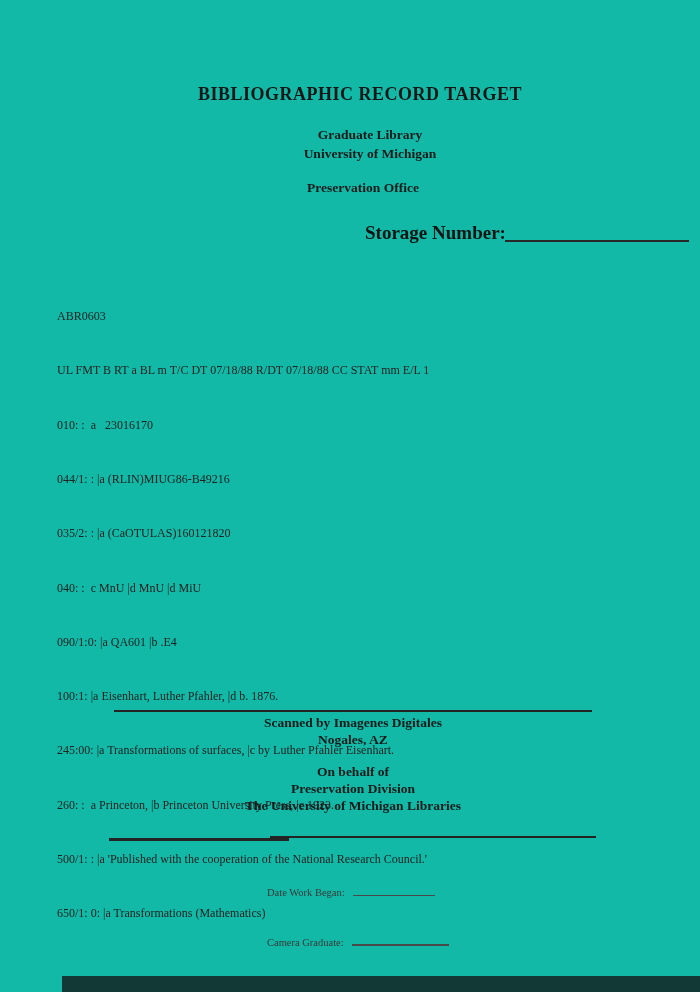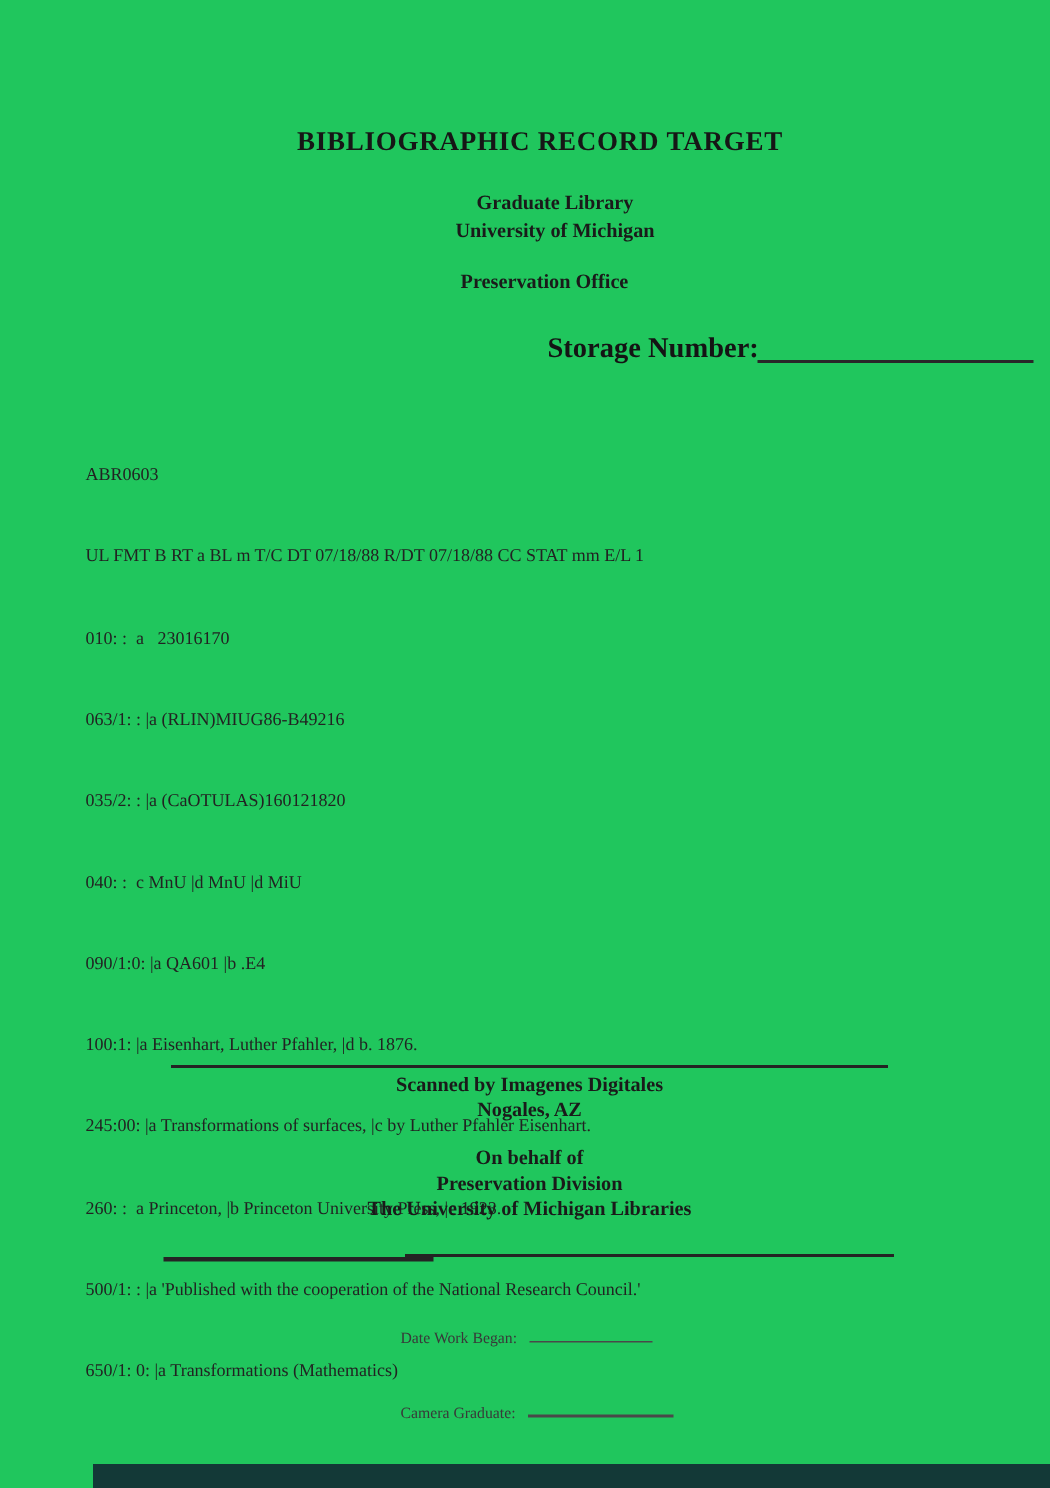--- a/index.html
+++ b/index.html
@@ -6,21 +6,21 @@
   body{
     width:700px;height:992px;
     background:#f3f3f1;
     font-family:"Liberation Serif", serif;
     color:#1e1e1e;
     position:relative;
     overflow:hidden;
   }
   .page{
     position:absolute;left:0;top:0;width:700px;height:992px;
-    background:#22c55e;
+    background:#14b8a6;
     filter:blur(0.35px) contrast(1.02);
   }
   .center-text{text-align:center;}
   .doc-title{
     position:absolute;left:0;top:84px;width:720px;
     font-size:18px;font-weight:bold;letter-spacing:0.5px;
     color:#181818;
   }
   .org-block{
     position:absolute;left:0;top:125px;width:740px;
@@ -90,21 +90,21 @@
 
   <div class="office-line center-text">Preservation Office</div>
 
   <div class="storage-row">Storage Number:</div>
   <div class="storage-line"></div>
 
   <div class="marc-block">
     <div class="marc-line">ABR0603</div>
     <div class="marc-line">UL FMT B RT a BL m T/C DT 07/18/88 R/DT 07/18/88 CC STAT mm E/L 1</div>
     <div class="marc-line">010: :  a   23016170</div>
-    <div class="marc-line">063/1: : |a (RLIN)MIUG86-B49216</div>
+    <div class="marc-line">044/1: : |a (RLIN)MIUG86-B49216</div>
     <div class="marc-line">035/2: : |a (CaOTULAS)160121820</div>
     <div class="marc-line">040: :  c MnU |d MnU |d MiU</div>
     <div class="marc-line">090/1:0: |a QA601 |b .E4</div>
     <div class="marc-line">100:1: |a Eisenhart, Luther Pfahler, |d b. 1876.</div>
     <div class="marc-line">245:00: |a Transformations of surfaces, |c by Luther Pfahler Eisenhart.</div>
     <div class="marc-line">260: :  a Princeton, |b Princeton University Press, |c 1923.</div>
     <div class="marc-line">500/1: : |a 'Published with the cooperation of the National Research Council.'</div>
     <div class="marc-line">650/1: 0: |a Transformations (Mathematics)</div>
     
     

